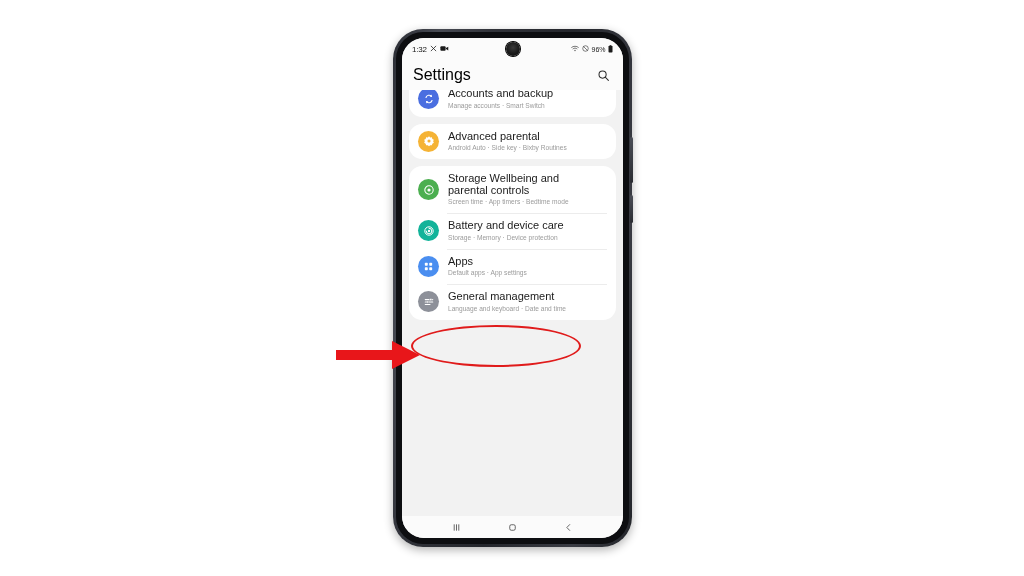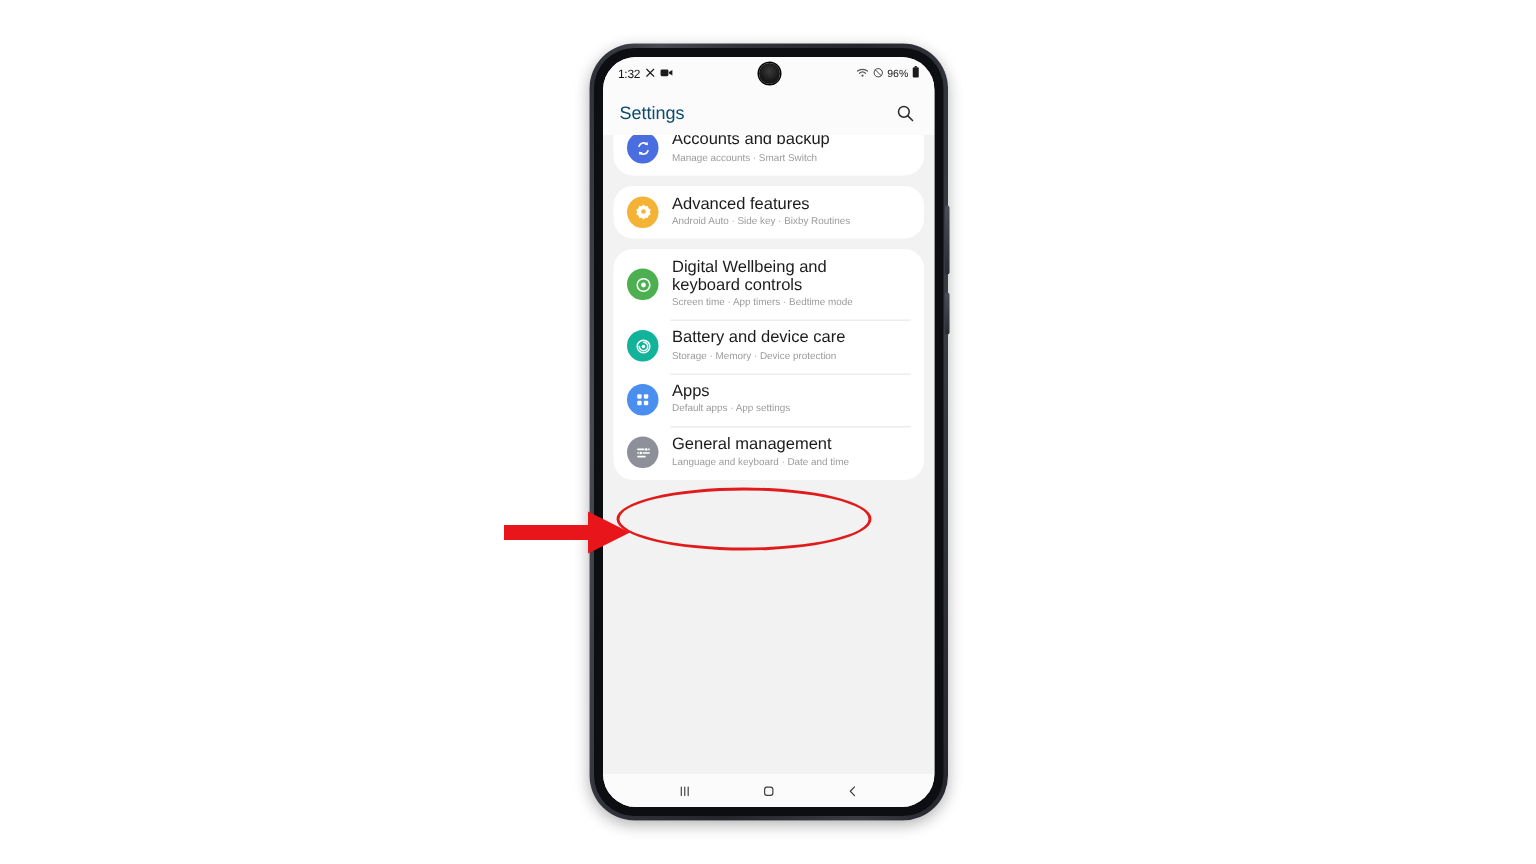--- a/index.html
+++ b/index.html
@@ -87,21 +87,21 @@
   }
 
   
   #app-bar {
     height: 30px;
     background: #fbfbfb;
     display: flex;
     align-items: center;
     padding: 0 11px;
   }
-  #app-title { font-size: 12px; color: #0c4a6e; }
+  #app-title { font-size: 16px; color: #000000; }
   #search-btn { margin-left: auto; width: 18px; height: 18px; display: flex; align-items: center; justify-content: center; }
 
   
   #list {
     height: 426px;
     background: #f2f2f2;
     padding: 0 7px;
     box-sizing: border-box;
     overflow: hidden;
   }
@@ -250,37 +250,37 @@
 
       <div class="card">
         <div class="row">
           <div class="row-icon" style="background:#f5b335;">
             <svg width="12" height="12" viewBox="0 0 24 24">
               <path d="M12 2.5 l2.4 2.4 3.4-.4 .9 3.3 3 1.7-1.4 3.1 1.4 3.1-3 1.7-.9 3.3-3.4-.4L12 22.5 l-2.4-2.2-3.4.4-.9-3.3-3-1.7 1.4-3.1-1.4-3.1 3-1.7 .9-3.3 3.4 .4z" fill="#fff"></path>
               <circle cx="12" cy="12" r="3.1" fill="#f5b335"></circle>
             </svg>
           </div>
           <div class="row-text">
-            <div class="row-title">Advanced features</div>
+            <div class="row-title">Advanced parental</div>
             <div class="row-sub">Android Auto  ·  Side key  ·  Bixby Routines</div>
           </div>
         </div>
       </div>
 
       <div class="card">
 
         <div class="row">
           <div class="row-icon" style="background:#4caf50;">
             <svg width="12" height="12" viewBox="0 0 24 24">
                 <circle cx="12" cy="12" r="8.4" stroke="#fff" stroke-width="2.1" fill="none"></circle>
                 <circle cx="12" cy="12" r="3.2" fill="#fff"></circle>
               </svg>
           </div>
           <div class="row-text">
-            <div class="row-title" style="white-space:normal; max-width:142px;">Digital Wellbeing and keyboard controls</div>
+            <div class="row-title" style="white-space:normal; max-width:142px;">Storage Wellbeing and parental controls</div>
             <div class="row-sub">Screen time  ·  App timers  ·  Bedtime mode</div>
           </div>
         </div>
 
         <div class="row">
           <div class="row-icon" style="background:#12b39a;">
             <svg width="12" height="12" viewBox="0 0 24 24">
                 <circle cx="12" cy="12" r="8.4" stroke="#fff" stroke-width="2" fill="none"></circle>
                 <path d="M12 6.4 a5.6 5.6 0 1 1 -5.6 5.6" stroke="#fff" stroke-width="2" fill="none" stroke-linecap="round"></path>
                 <circle cx="12" cy="12" r="2.4" fill="#fff"></circle>

